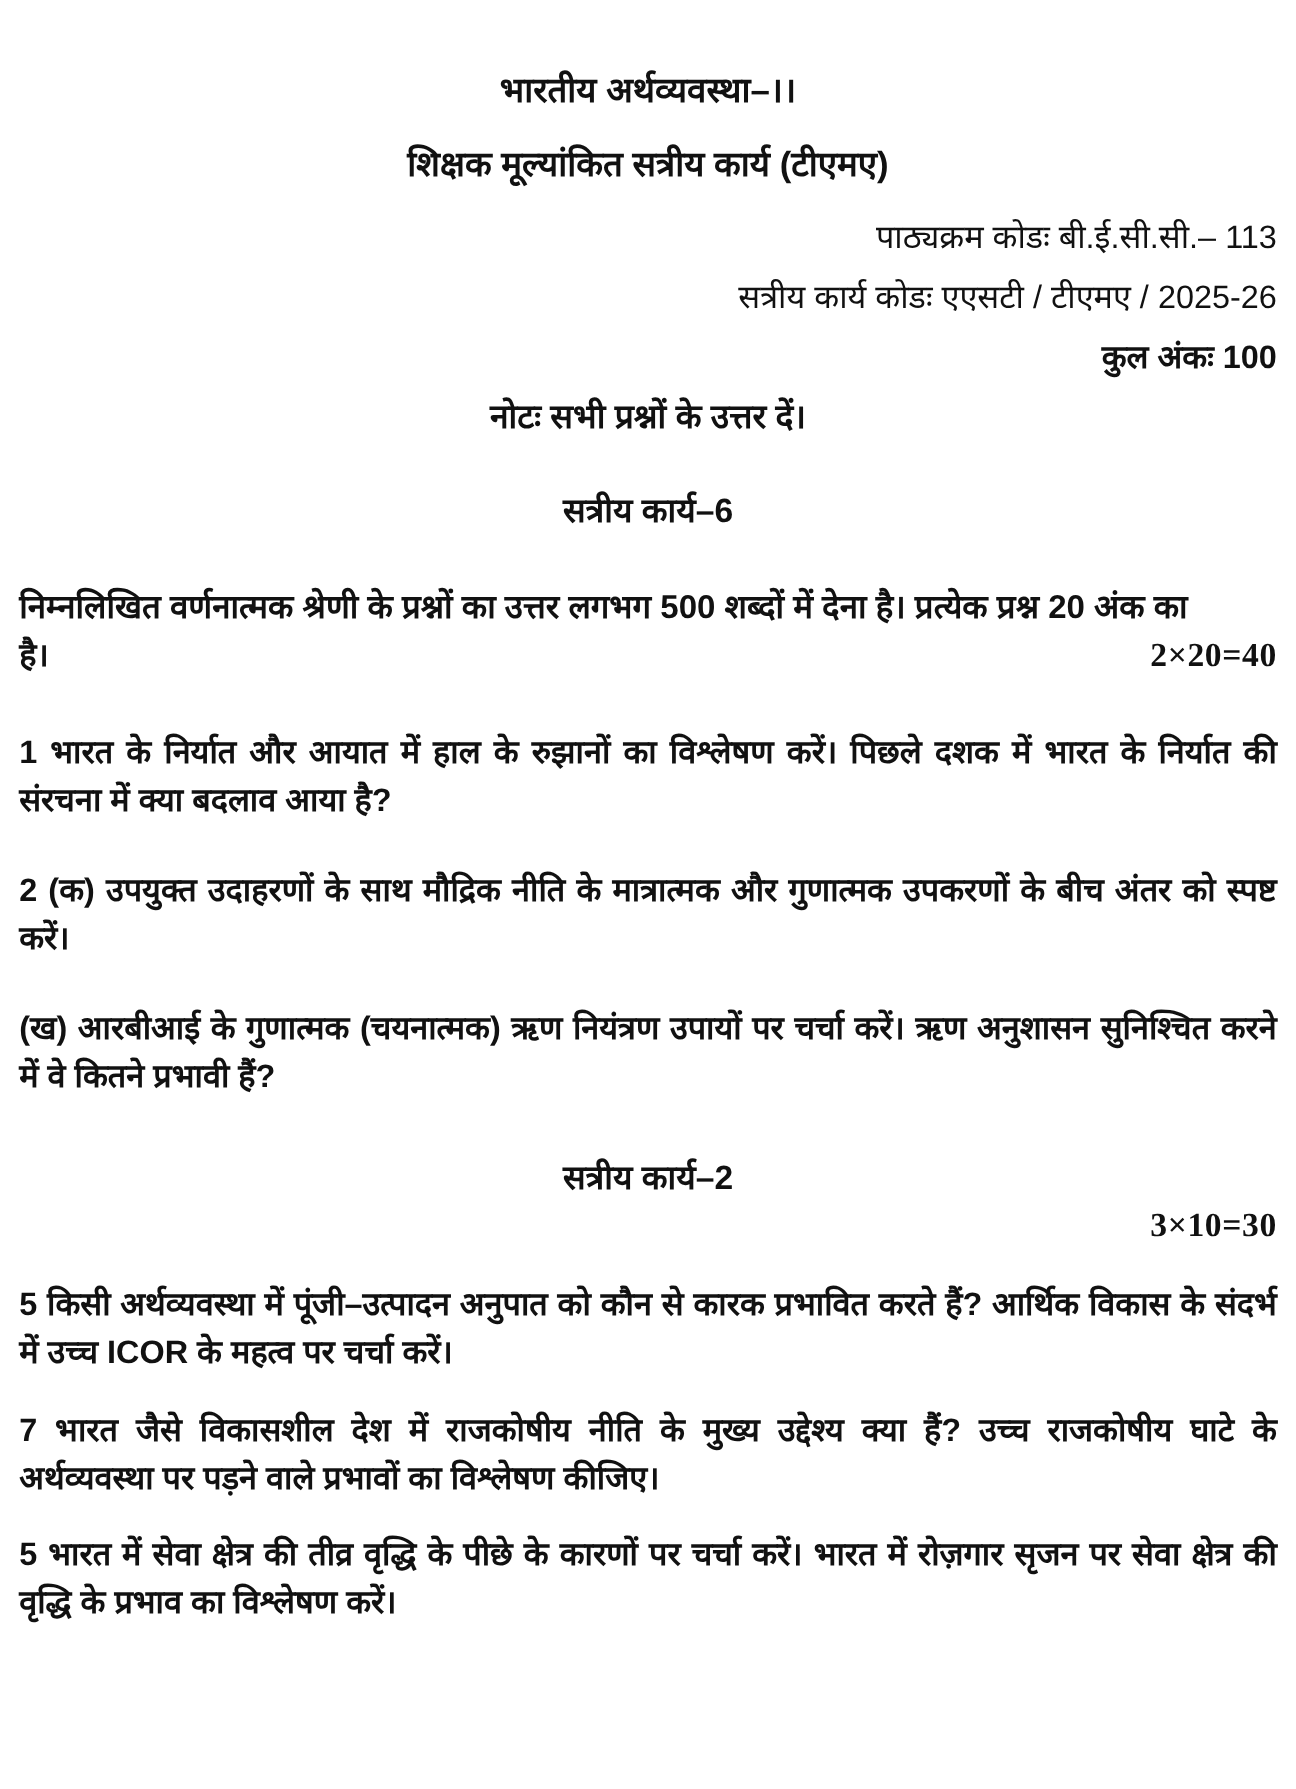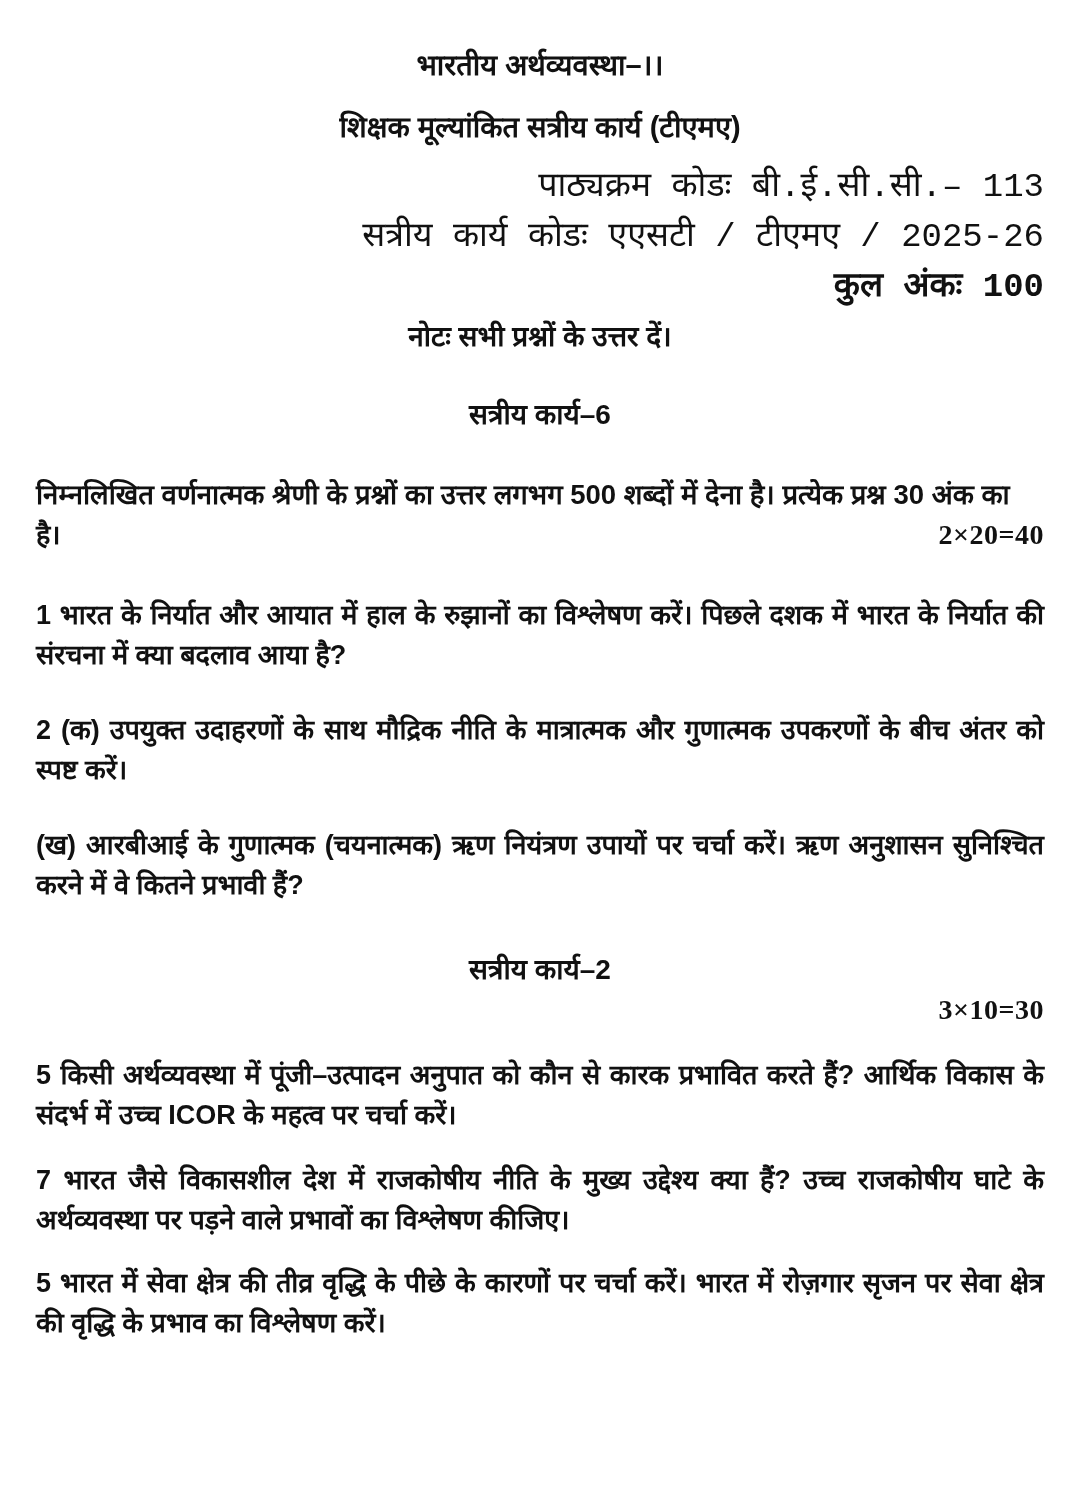--- a/index.html
+++ b/index.html
@@ -1,43 +1,43 @@
 <!DOCTYPE html>
 <html lang="hi"><head>
 <meta charset="utf-8">
 <style>
   * { margin: 0; padding: 0; box-sizing: border-box; }
   html, body { background: #ffffff; }
   .page {
     position: relative;
     width: 1080px;
     height: 1433px;
-    margin: 1px auto;
+    margin: 12px auto;
     background: #ffffff;
     color: #111111;
     font-family: "Liberation Sans", "DejaVu Sans", sans-serif;
     font-size: 27px;
     line-height: 40px;
-    padding: 0 36px;
+    padding: 0 16px;
     overflow: hidden;
   }
 
   .doc-title {
     padding-top: 44px;
     font-size: 29px;
     font-weight: 700;
     text-align: center;
   }
   .doc-subtitle {
     margin-top: 22px;
     font-size: 29px;
     font-weight: 700;
     text-align: center;
   }
-  .meta-line      { margin-top: 10px; text-align: right; font-size: 34px; font-family: Liberation Mono, monospace; }
+  .meta-line      { margin-top: 10px; text-align: right; font-size: 27px; }
   .meta-line.first{ margin-top: 20px; }
   .meta-line.total{ font-weight: 700; }
 
   .note {
     margin-top: 10px;
     font-weight: 700;
     font-size: 28px;
     text-align: center;
   }
 
@@ -95,21 +95,21 @@
 
   <div class="meta-line">सत्रीय कार्य कोडः एएसटी / टीएमए / 2025-26</div>
 
   <div class="meta-line total">कुल अंकः 100</div>
 
   <div class="note">नोटः सभी प्रश्नों के उत्तर दें।</div>
 
   <div>
     <div class="section-heading sec1-heading">सत्रीय कार्य–6</div>
 
-    <div class="instruction sec1-instruction">निम्नलिखित वर्णनात्मक श्रेणी के प्रश्नों का उत्तर लगभग 500 शब्दों में देना है। प्रत्येक प्रश्न 30 अंक का</div>
+    <div class="instruction sec1-instruction">निम्नलिखित वर्णनात्मक श्रेणी के प्रश्नों का उत्तर लगभग 500 शब्दों में देना है। प्रत्येक प्रश्न 20 अंक का</div>
 
     <div class="instruction-tail-row">
       <span>है।</span>
       <span class="marks">2×20=40</span>
     </div>
 
     <div class="question q-gap-lg">1 भारत के निर्यात और आयात में हाल के रुझानों का विश्लेषण करें। पिछले दशक में भारत के निर्यात की संरचना में क्या बदलाव आया है?</div>
 
     <div class="question q-gap">2 (क) उपयुक्त उदाहरणों के साथ मौद्रिक नीति के मात्रात्मक और गुणात्मक उपकरणों के बीच अंतर को स्पष्ट करें।</div>
 

